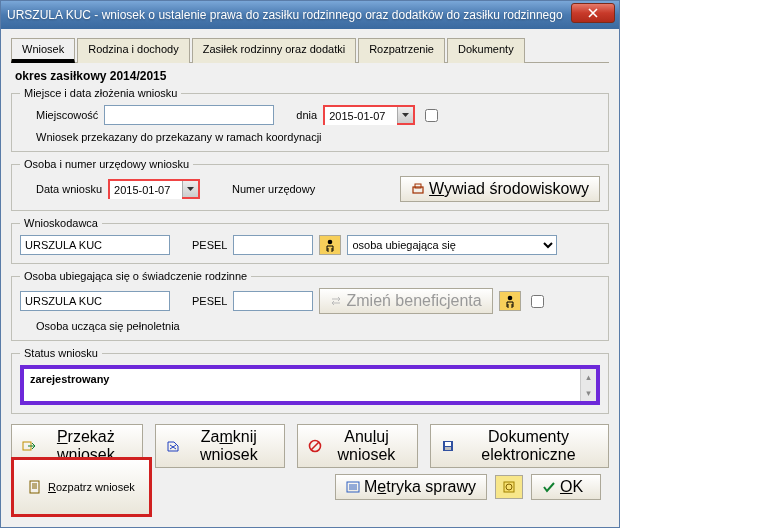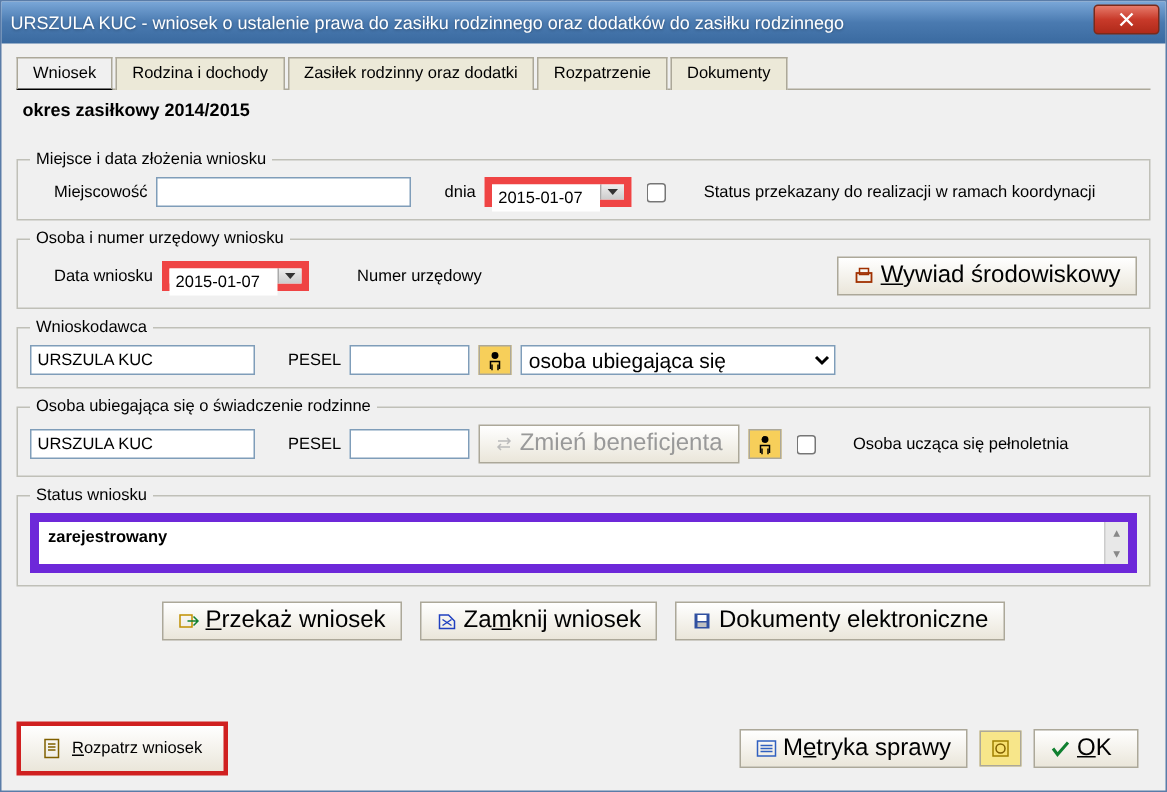--- a/index.html
+++ b/index.html
@@ -1,49 +1,49 @@
 <!DOCTYPE html>
 <html><head>
 <meta charset="utf-8">
 <style>
   * { box-sizing: border-box; }
   body { margin: 0; font-family: Tahoma, Arial, sans-serif; font-size: 11px; background: #fff; }
-  .window { width: 778px; height: 528px; border: 1px solid #5a7ca8; background: #f0f0f0; position: relative; }
+  .window { width: 620px; height: 528px; border: 1px solid #5a7ca8; background: #f0f0f0; position: relative; }
   .titlebar { height: 28px; background: linear-gradient(to bottom, #7aa7d8 0%, #4a7ab0 50%, #3a6aa0 100%); color: #fff; display: flex; align-items: center; padding: 0 6px; position: relative; }
   .titlebar-text { flex: 1; font-size: 12px; text-shadow: 0 1px 2px rgba(0,0,0,0.3); white-space: nowrap; overflow: hidden; }
   .close-btn { width: 44px; height: 20px; background: linear-gradient(to bottom, #e67a6a 0%, #c83a2a 50%, #b02a1a 100%); border: 1px solid #7a2a1a; border-radius: 3px; display: flex; align-items: center; justify-content: center; cursor: pointer; margin-right: -2px; margin-top: -4px; }
   .close-btn svg { width: 10px; height: 10px; }
   .content { padding: 8px 10px; }
   .tabs { display: flex; border-bottom: 1px solid #aca899; margin-bottom: 6px; }
   .tab { padding: 4px 10px; border: 1px solid #aca899; border-bottom: none; background: #f0f0f0; margin-right: 2px; cursor: pointer; position: relative; top: 1px; }
-  .tab.active { background: #f0f0f0; border-bottom: 1px solid #000000; font-weight: normal; }
+  .tab.active { background: #f0f0f0; border-bottom: 4px solid #000000; font-weight: normal; }
   .tab:not(.active) { background: #ece9d8; }
-  .period { font-weight: bold; font-size: 12px; margin: 6px 0 20px 4px; }
+  .period { font-weight: bold; font-size: 12px; margin: 6px 0 4px 4px; }
   fieldset { border: 1px solid #c0c0b8; margin: 0 0 6px 0; padding: 6px 8px 8px 8px; }
   legend { padding: 0 4px; font-size: 11px; }
   .row { display: flex; align-items: center; gap: 6px; flex-wrap: wrap; }
   .row label { white-space: nowrap; padding-left: 16px; }
   input[type="text"] { border: 1px solid #7f9db9; padding: 2px 4px; font-size: 11px; height: 20px; background: #fff; }
-  .date-combo { display: inline-flex; border: 5px solid #ef4444; height: 20px; background: #fff; }
+  .date-combo { display: inline-flex; border: 2px solid #ef4444; height: 20px; background: #fff; }
   .date-combo input { border: none; width: 72px; padding: 2px 4px; height: 18px; }
   .date-combo .arrow { width: 16px; background: linear-gradient(to bottom, #eee, #ccc); border-left: 1px solid #aaa; display: flex; align-items: center; justify-content: center; cursor: pointer; }
   .arrow svg { width: 7px; height: 4px; }
   .checkbox { width: 13px; height: 13px; }
-  select { border: 1px solid #7f9db9; font-size: 14px; height: 20px; background: #fff; }
+  select { border: 1px solid #7f9db9; font-size: 11px; height: 20px; background: #fff; }
   .btn { display: inline-flex; align-items: center; gap: 4px; border: 1px solid #aca899; background: linear-gradient(to bottom, #fff, #eae6da); padding: 3px 10px; cursor: pointer; font-size: 16px; min-height: 22px; }
   .btn.disabled { color: #999; cursor: default; }
   .icon-box { width: 22px; height: 20px; border: 1px solid #aca899; background: #f7cf5a; display: inline-flex; align-items: center; justify-content: center; cursor: pointer; }
   .icon-box.yellow { background: #f7e68a; }
-  .status-area { border: 6px solid #6d28d9; background: #fff; padding: 4px 6px; min-height: 40px; position: relative; }
+  .status-area { border: 4px solid #6d28d9; background: #fff; padding: 4px 6px; min-height: 40px; position: relative; }
   .status-area .scroll { position: absolute; right: 0; top: 0; bottom: 0; width: 16px; background: #e8e8e8; border-left: 1px solid #ccc; display: flex; flex-direction: column; justify-content: space-between; }
   .scroll .sb { height: 16px; display: flex; align-items: center; justify-content: center; color: #888; font-size: 9px; }
   .action-row { display: flex; justify-content: center; gap: 12px; margin-top: 10px; }
   .bottom-bar { position: absolute; left: 10px; right: 10px; bottom: 10px; display: flex; align-items: center; }
   .bottom-bar .spacer { flex: 1; }
-  .highlight-btn { border: 3px solid #d02020; padding: 8px 14px; display: inline-flex; align-items: center; gap: 4px; background: linear-gradient(to bottom,#fff,#eae6da); cursor: pointer; }
+  .highlight-btn { border: 3px solid #d02020; padding: 20px 14px; display: inline-flex; align-items: center; gap: 4px; background: linear-gradient(to bottom,#fff,#eae6da); cursor: pointer; }
   .btn svg, .highlight-btn svg { flex-shrink: 0; }
   .u { text-decoration: underline; }
 </style>
 </head>
 <body>
 
 <div class="window">
   <div class="titlebar">
     <span class="titlebar-text">URSZULA KUC - wniosek o ustalenie prawa do zasiłku rodzinnego oraz dodatków do zasiłku rodzinnego</span>
     <div class="close-btn">
@@ -72,21 +72,21 @@
         <label>dnia</label>
         <span class="date-combo">
           <input type="text" value="2015-01-07" style="">
           <span class="arrow">
               <svg viewBox="0 0 7 4">
                 <path d="M0 0 L3.5 4 L7 0 Z" fill="#333"></path>
               </svg>
             </span>
         </span>
         <input type="checkbox" class="checkbox" style="">
-        <label>Status przekazany do realizacji w ramach koordynacji</label>
+        <label>Wniosek przekazany do przekazany w ramach koordynacji</label>
       </div>
     </fieldset>
 
     <fieldset>
       <legend>Osoba i numer urzędowy wniosku</legend>
       <div class="row">
         <label>Data wniosku</label>
         <span class="date-combo">
           <input type="text" value="2015-01-07" style="">
           <span class="arrow">
@@ -171,20 +171,27 @@
       </button>
       <button class="btn">
         <svg width="14" height="14">
             <path d="M2 3 L8 3 L12 7 L12 12 L2 12 Z" fill="none" stroke="#2040c0"></path>
             <path d="M4 6 L10 10 M10 6 L4 10" stroke="#2040c0"></path>
           </svg>
         <span>Za<span class="u">m</span>knij wniosek</span>
       </button>
       <button class="btn">
         <svg width="14" height="14">
+            <circle cx="7" cy="7" r="5.5" fill="none" stroke="#d02020" stroke-width="1.6"></circle>
+            <path d="M3 11 L11 3" stroke="#d02020" stroke-width="1.6"></path>
+          </svg>
+        <span>Anu<span class="u">l</span>uj wniosek</span>
+      </button>
+      <button class="btn">
+        <svg width="14" height="14">
             <rect x="2" y="2" width="10" height="10" fill="#3050a0"></rect>
             <rect x="4" y="3" width="6" height="4" fill="#fff"></rect>
             <rect x="4" y="8" width="6" height="3" fill="#c0c0c0"></rect>
           </svg>
         <span>Dokumenty elektroniczne</span>
       </button>
     </div>
   </div>
 
   <div class="bottom-bar">

